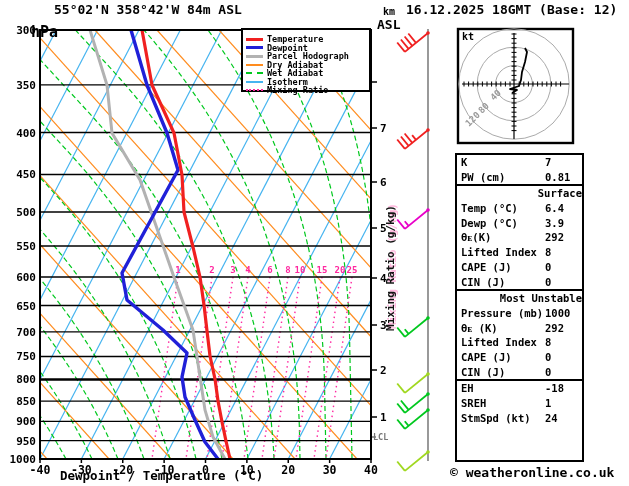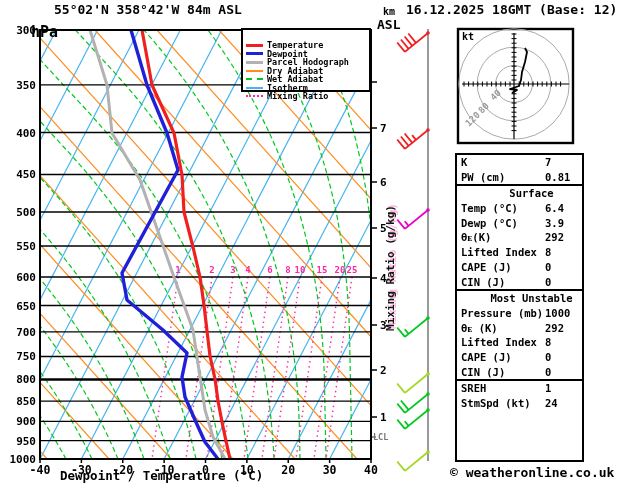--- a/index.html
+++ b/index.html
@@ -1,28 +1,28 @@
 <!DOCTYPE html>
 <html><head>
 <meta charset="utf-8">
 <style>
   html,body{margin:0;padding:0;background:#fff;}
   #stage{position:relative;width:629px;height:486px;background:#fff;overflow:hidden;
          font-family:"DejaVu Sans Mono",monospace;}
   .ov{position:absolute;font-weight:bold;color:#000;white-space:nowrap;}
   #mixlabel{text-shadow:2px 2px 0 #ffb8de;color:#141414;}
   #legend{position:absolute;left:241px;top:28px;width:130px;height:64px;border:2px solid #000;
-          background:#fff;box-sizing:border-box;padding:11px 0 0 3px;z-index:5;}
+          background:#fff;box-sizing:border-box;padding:5px 0 0 3px;z-index:5;}
   .lrow{height:8.5px;line-height:8.5px;font-size:8.5px;font-weight:bold;display:flex;align-items:center;}
   .lswatch{display:inline-block;width:17px;margin-right:4px;}
   #databox{position:absolute;left:455px;top:153px;width:129px;height:309px;border:2px solid #000;
            box-sizing:border-box;background:#fff;font-size:10.5px;font-weight:bold;}
   .tsec{box-sizing:border-box;}
   .tsec + .tsec{border-top:2px solid #000;}
-  .thead{text-align:center;line-height:14.7px;height:14.7px;margin-left:24px;}
+  .thead{text-align:right;line-height:14.7px;height:14.7px;margin-left:24px;}
   .trow{position:relative;height:14.7px;line-height:14.7px;padding-left:4px;}
   .tval{position:absolute;left:88px;top:0;}
   #hodo{position:absolute;left:455px;top:26px;}
   #plot{position:absolute;left:0;top:0;}
 </style>
 </head>
 <body>
 <div id="stage">
 
   <svg id="plot" width="629" height="486">
@@ -365,17 +365,18 @@
       </div>
       <div class="tsec">
         <div class="thead">Most Unstable</div>
         <div class="trow"><span>Pressure (mb)</span><span class="tval">1000</span></div>
         <div class="trow"><span>θᴇ (K)</span><span class="tval">292</span></div>
         <div class="trow"><span>Lifted Index</span><span class="tval">8</span></div>
         <div class="trow"><span>CAPE (J)</span><span class="tval">0</span></div>
         <div class="trow"><span>CIN (J)</span><span class="tval">0</span></div>
       </div>
       <div class="tsec">
+        <div class="trow"><span>EH</span><span class="tval">-18</span></div>
         <div class="trow"><span>SREH</span><span class="tval">1</span></div>
         <div class="trow"><span>StmSpd (kt)</span><span class="tval">24</span></div>
       </div>
     </div>
 </div>
 
 </body></html>

